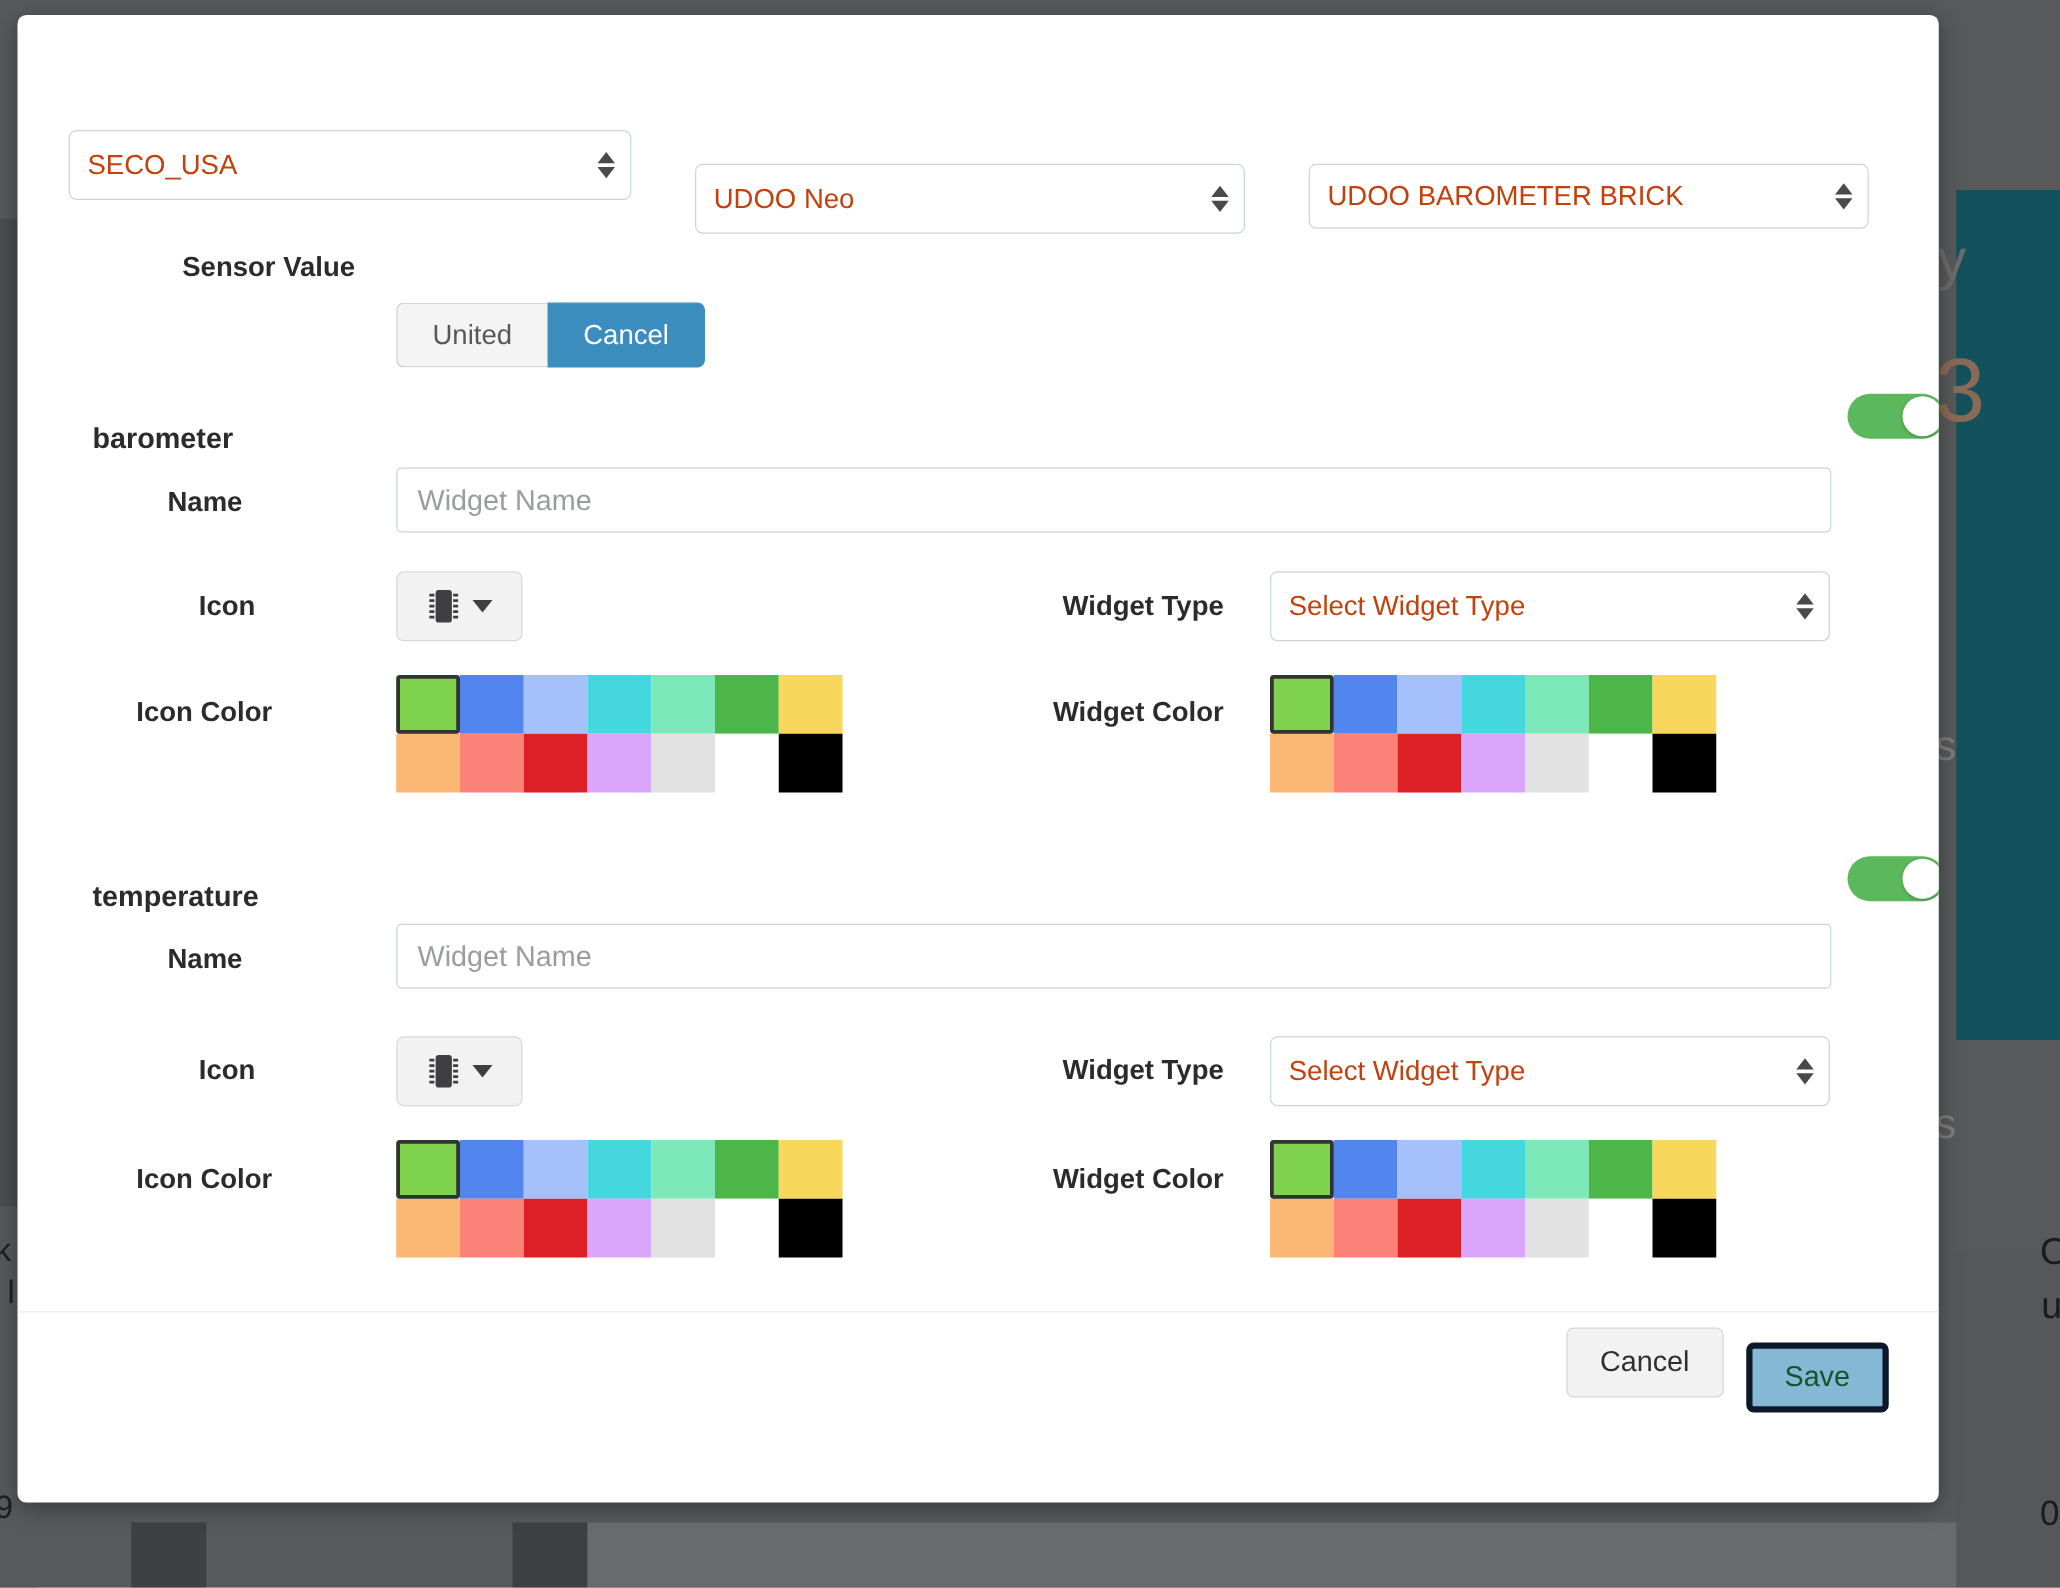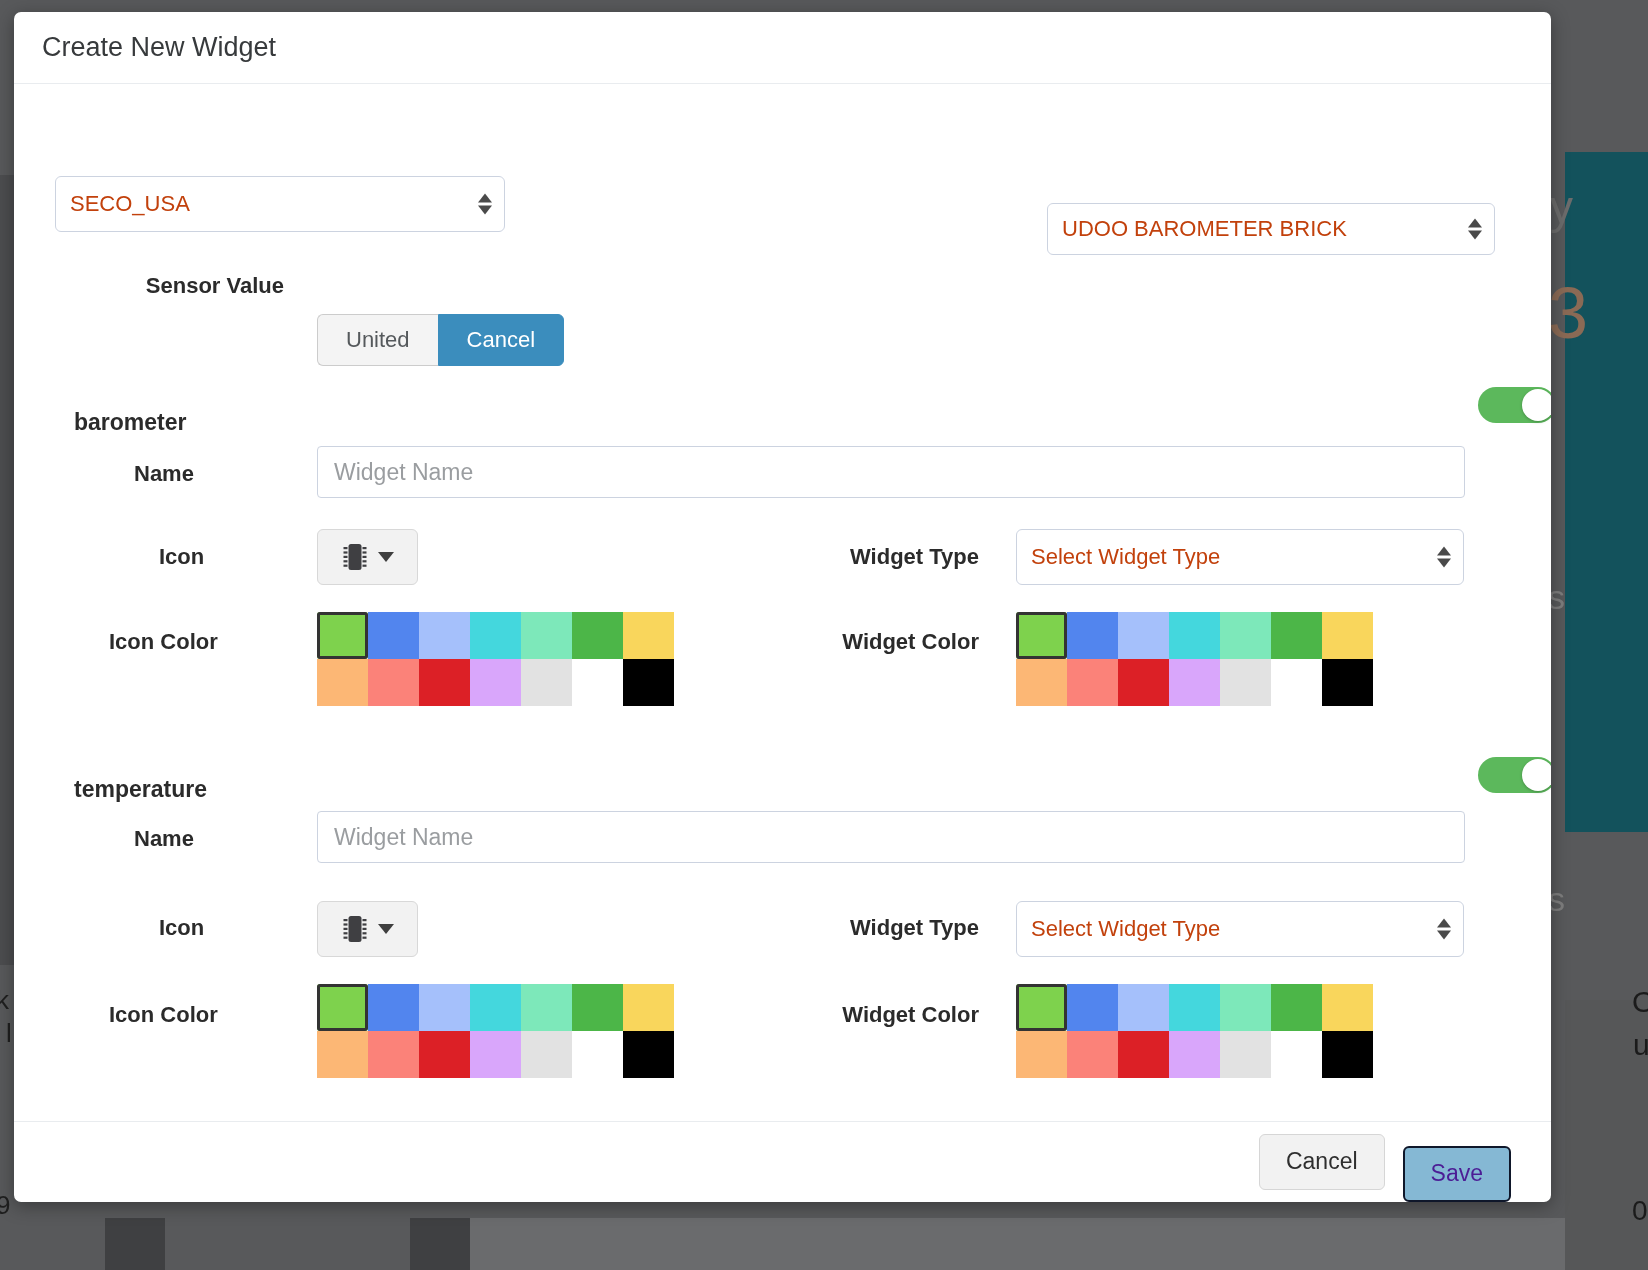--- a/index.html
+++ b/index.html
@@ -106,21 +106,21 @@
   .iconbtn .caret { width:0;height:0;border-left:8px solid transparent;border-right:8px solid transparent;border-top:10px solid #3f3f3f; }
 
   
   .palette { position:absolute; display:grid; grid-template-columns:repeat(7,51px); grid-auto-rows:47px; }
   .palette .sw { width:51px; height:47px; cursor:pointer; }
   .palette .sw.selected { outline:3px solid #333; outline-offset:-3px; position:relative; z-index:2; border-radius:3px; }
 
   
   .fbtn { font-family:inherit; font-size:23px; border-radius:6px; height:56px; padding:0 26px; cursor:pointer; }
   .fbtn.cancel { background:#f2f2f2; border:1px solid #d6d6d6; color:#2f2f2f; }
-  .fbtn.save   { background:#85b8d4; border:2px solid #0f172a; color:#4c1d95;margin-top:24px; }
+  .fbtn.save   { background:#85b8d4; border:5px solid #0f172a; color:#14532d;margin-top:24px; }
 </style>
 </head>
 <body>
 
 <div id="backdrop">
   <div id="bd-left-strip"></div>
   <div id="bd-left-card"></div>
   <div id="bd-left-text1">k</div>
   <div id="bd-left-text2">l</div>
   <div id="bd-left-text3">9</div>
@@ -134,34 +134,38 @@
   <div id="bd-right-or">OR</div>
   <div id="bd-right-ux">ux</div>
   <div id="bd-right-00">00</div>
   <div id="bd-bottom-1"></div>
   <div id="bd-bottom-2"></div>
   <div id="bd-bottom-3"></div>
 </div>
 
 <div id="modal">
 
-  <div id="modal-header">
-    <div id="modal-title">Create New Widget</div>
-  </div>
 
   <div id="modal-body">
 
     <div class="sel" style="left:41px; top:92px; width:450px; height:56px;">
       <span>SECO_USA</span>
       <span class="spin">
           <i class="up"></i>
           <i class="dn"></i>
         </span>
     </div>
 
+    <div class="sel" style="left:542px; top:119px; width:440px; height:56px;">
+      <span>UDOO Neo</span>
+      <span class="spin">
+          <i class="up"></i>
+          <i class="dn"></i>
+        </span>
+    </div>
 
     <div class="sel" style="left:1033px; top:119px; width:448px; height:52px;">
       <span>UDOO BAROMETER BRICK</span>
       <span class="spin">
           <i class="up"></i>
           <i class="dn"></i>
         </span>
     </div>
 
     <div class="flabel" style="left:110px; top:186px; width:160px; line-height:32px;">Sensor Value</div>

